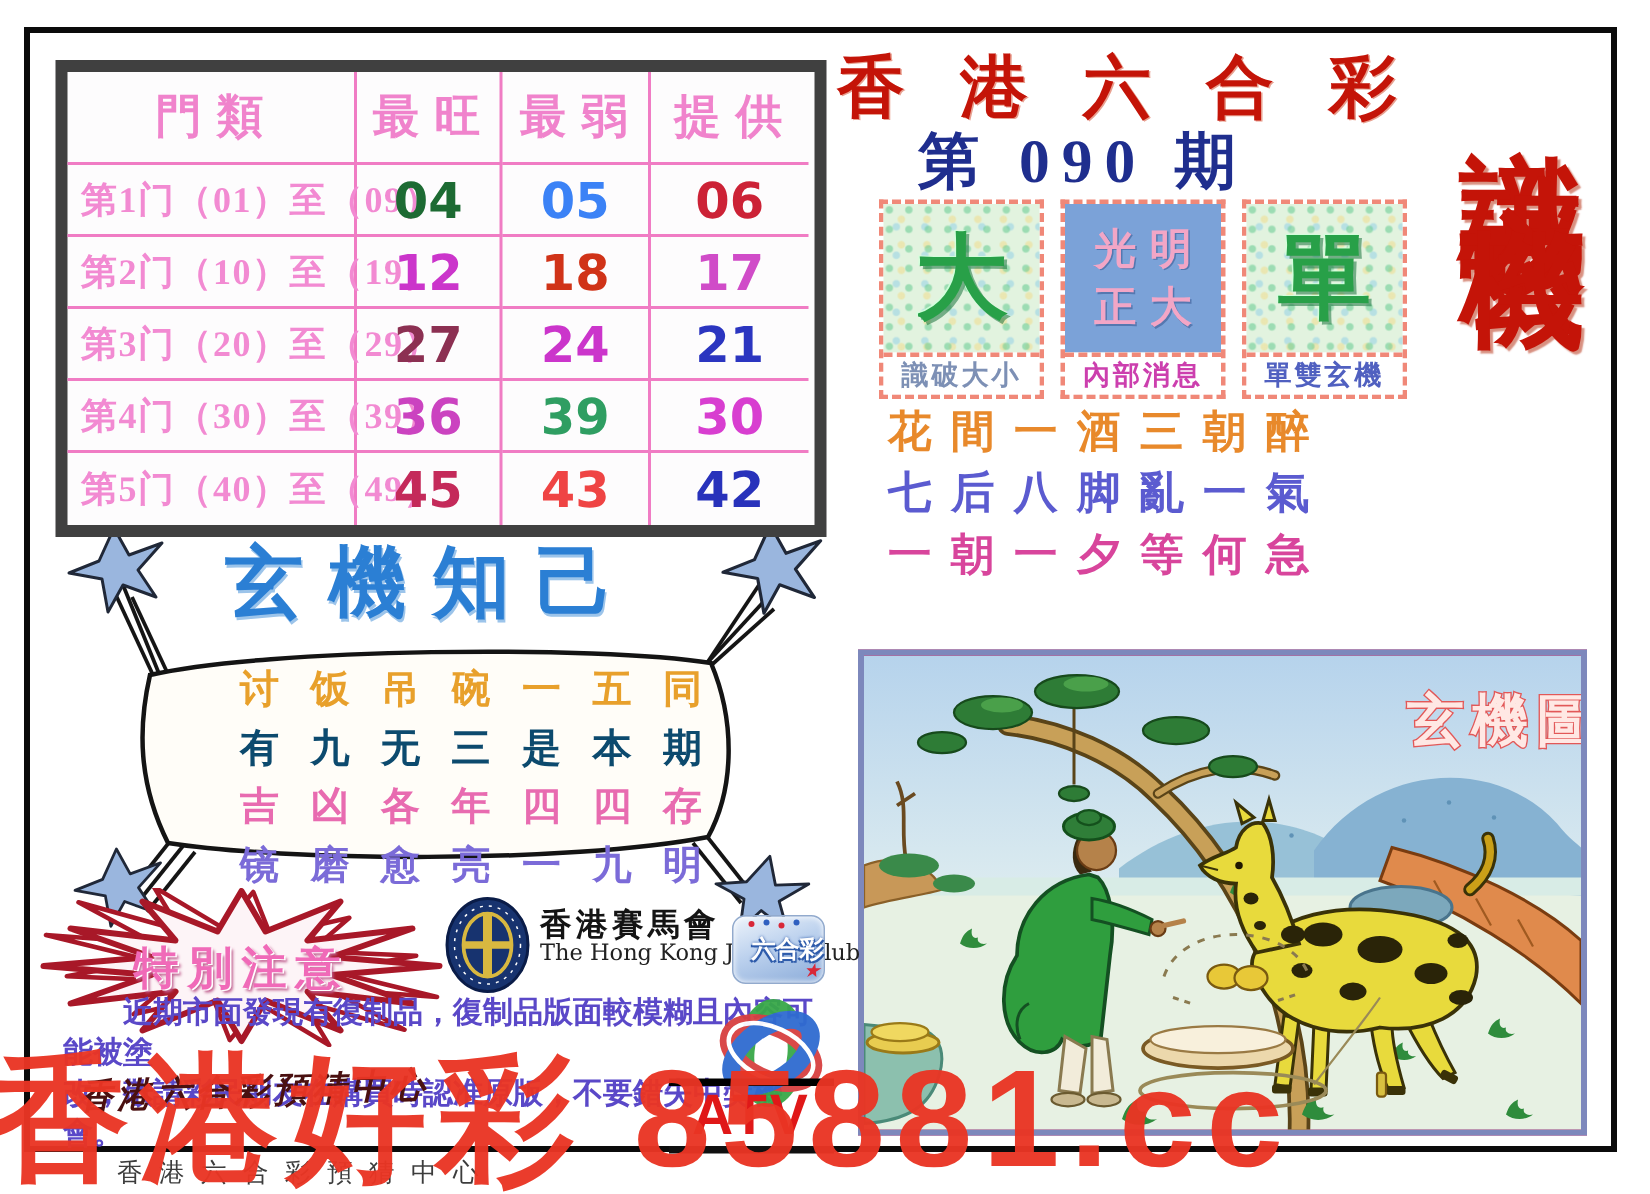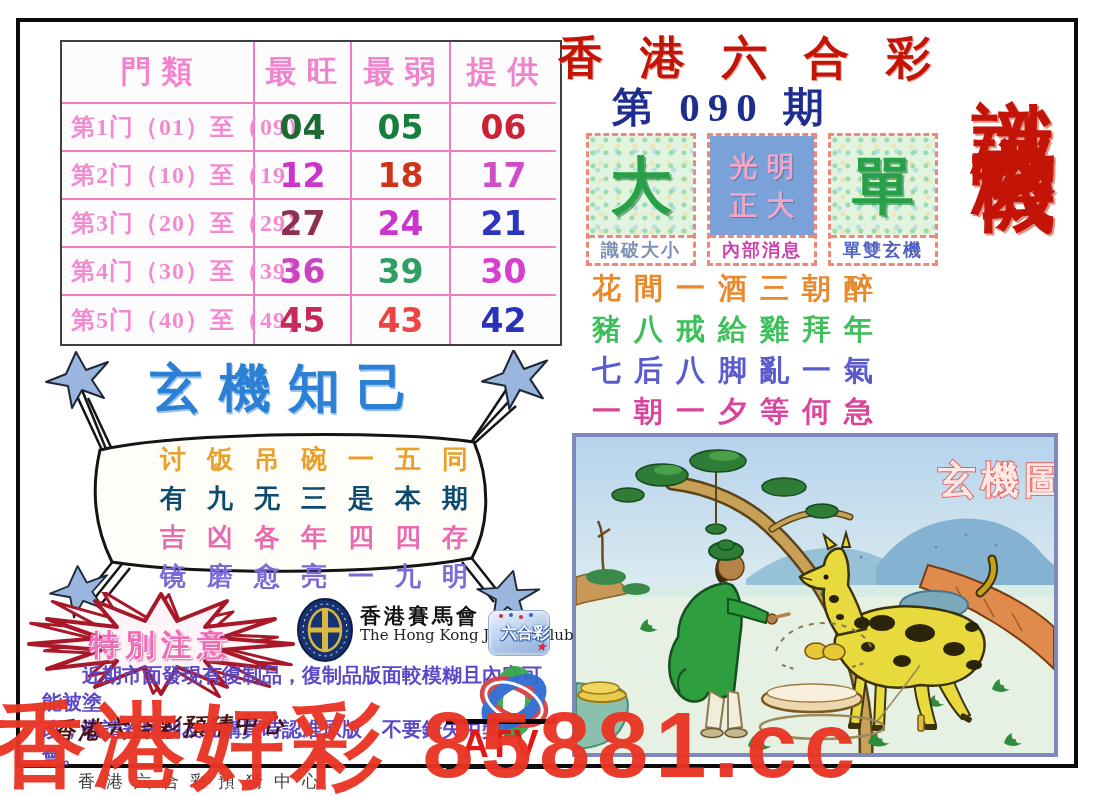--- a/index.html
+++ b/index.html
@@ -5,21 +5,21 @@
   html,body{margin:0;padding:0;background:#ffffff;}
   .page{position:relative;width:1100px;height:796px;background:#fff;overflow:hidden;
         font-family:"Liberation Serif",serif;}
   .frame{position:absolute;left:16px;top:18px;width:1062px;height:750px;
          border:4px solid #0b0b0b;box-sizing:border-box;background:#fff;}
 
   
   .lt-table{position:absolute;left:37px;top:40px;width:498px;
             display:grid;grid-template-columns:193px 97px 99px 105px;
             grid-template-rows:62px repeat(5,48px);
-            border:2px solid #404040;background:#fdfcfd;z-index:2;margin-left:23px;}
+            border:8px solid #404040;background:#fdfcfd;z-index:2;}
   .lt-table > div{border-right:2px solid #f07cc4;border-bottom:2px solid #f07cc4;
                   display:flex;align-items:center;justify-content:center;box-sizing:border-box;}
   .lt-table > div:nth-child(4n){border-right:none;}
   .lt-table > div:nth-last-child(-n+4){border-bottom:none;}
   .th{font-size:31px;font-weight:bold;color:#f083cc;letter-spacing:10px;padding-left:8px;}
   .tl{font-size:24px;font-weight:600;color:#f28ad2;justify-content:flex-start !important;
       padding-left:9px;letter-spacing:1px;white-space:nowrap;}
   .tn{font-size:33px;font-weight:bold;font-family:"DejaVu Sans",sans-serif;}
 
   
@@ -109,21 +109,21 @@
   <div class="frame"></div>
 
   <div class="lt-table">
     <div class="th">門類</div>
     <div class="th">最旺</div>
     <div class="th">最弱</div>
     <div class="th">提供</div>
 
     <div class="tl">第1门（01）至（09）</div>
     <div class="tn" style="color: rgb(29, 107, 51);">04</div>
-    <div class="tn" style="color: #15803d;">05</div>
+    <div class="tn" style="color: #3b82f6;">05</div>
     <div class="tn" style="color: rgb(204, 34, 54);">06</div>
 
     <div class="tl">第2门（10）至（19）</div>
     <div class="tn" style="color: rgb(203, 53, 203);">12</div>
     <div class="tn" style="color: rgb(208, 51, 24);">18</div>
     <div class="tn" style="color: rgb(208, 76, 200);">17</div>
 
     <div class="tl">第3门（20）至（29）</div>
     <div class="tn" style="color: rgb(140, 48, 82);">27</div>
     <div class="tn" style="color: rgb(203, 53, 203);">24</div>
@@ -161,21 +161,20 @@
     <div class="charm pixbox">
       <div class="body">
           <span class="glyph">單</span>
         </div>
       <div class="caption" style="color: rgb(80, 96, 192);">單雙玄機</div>
     </div>
   </div>
 
   <div class="poem-right">
     <div style="color: rgb(232, 137, 43);">花間一酒三朝醉</div>
-    <div style="color: rgb(61, 192, 90);">豬八戒給雞拜年</div>
     <div style="color: rgb(91, 91, 208);">七后八脚亂一氣</div>
     <div style="color: rgb(216, 69, 156);">一朝一夕等何急</div>
   </div>
 
   <svg class="banner-svg" width="515" height="290" viewBox="0 0 515 290">
     <defs>
       <path id="bird" d="M30,0 L40,18 L62,10 L46,28 L58,46 L36,38 L26,56 L22,34 L0,30 L20,22 Z"></path>
     </defs>
 
     <g stroke="#151515" stroke-width="2.5">

